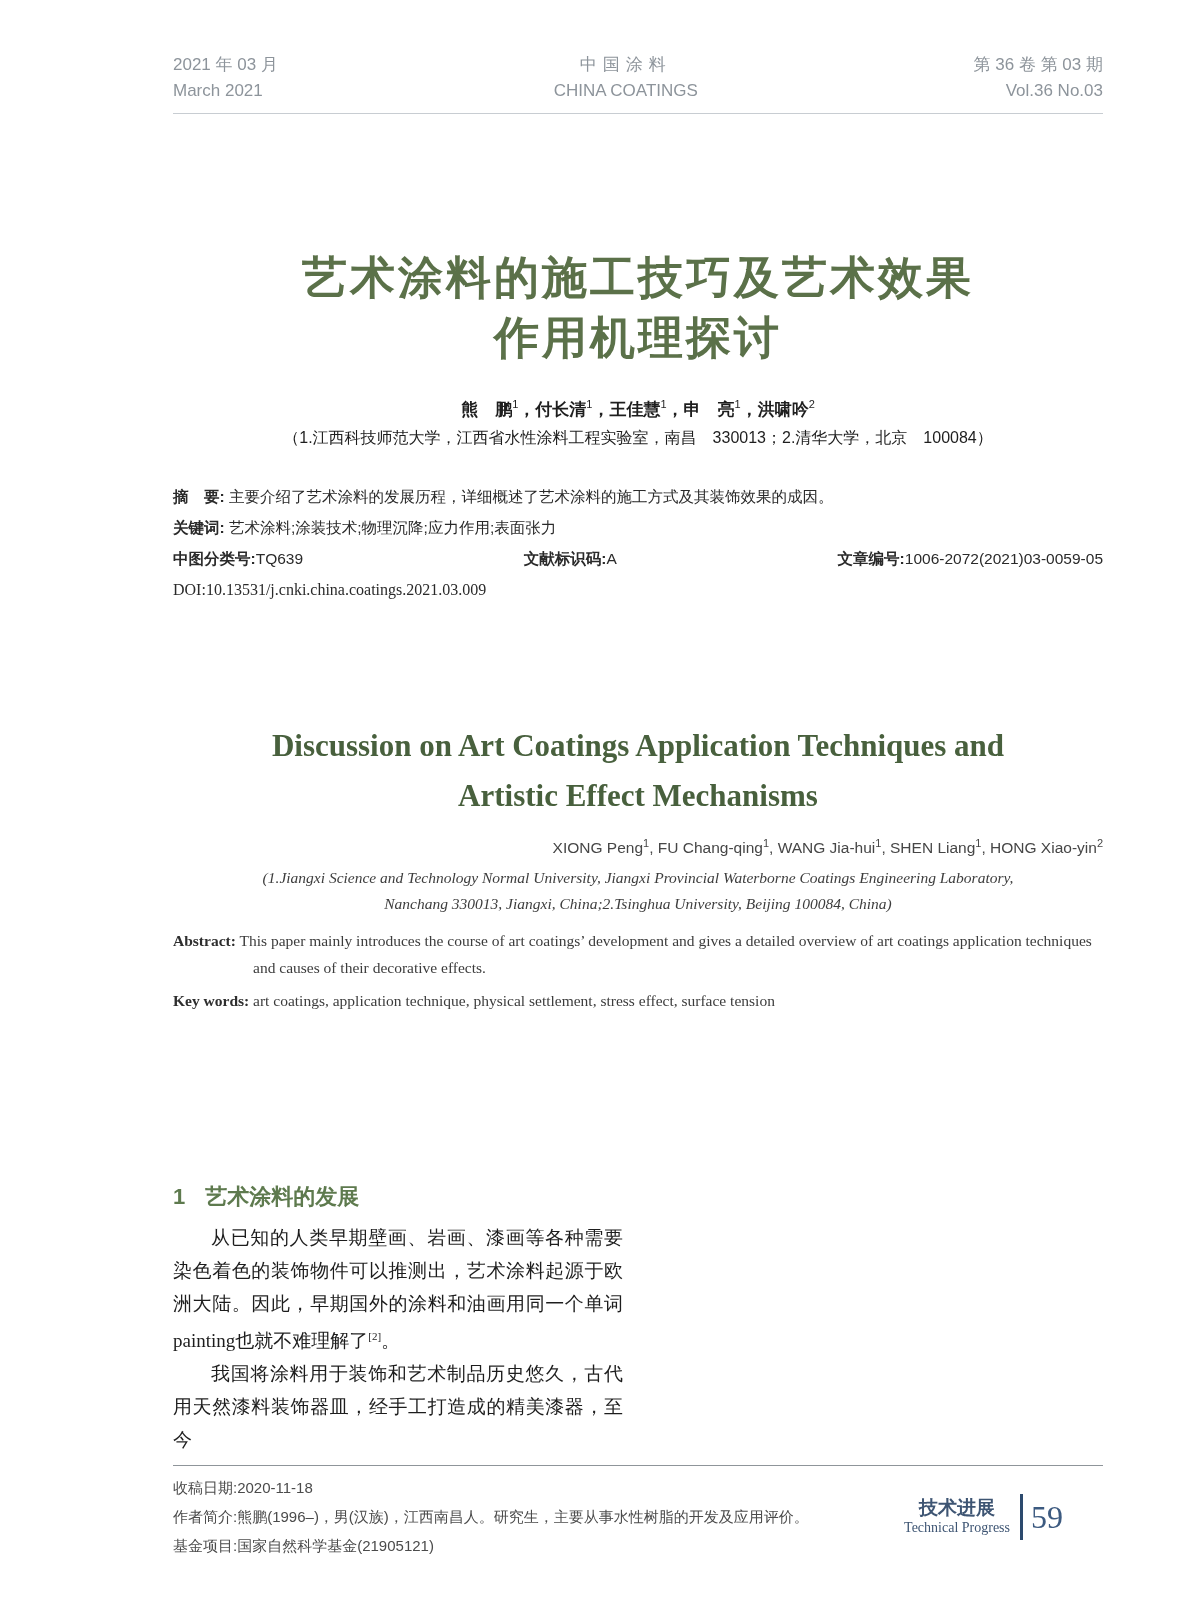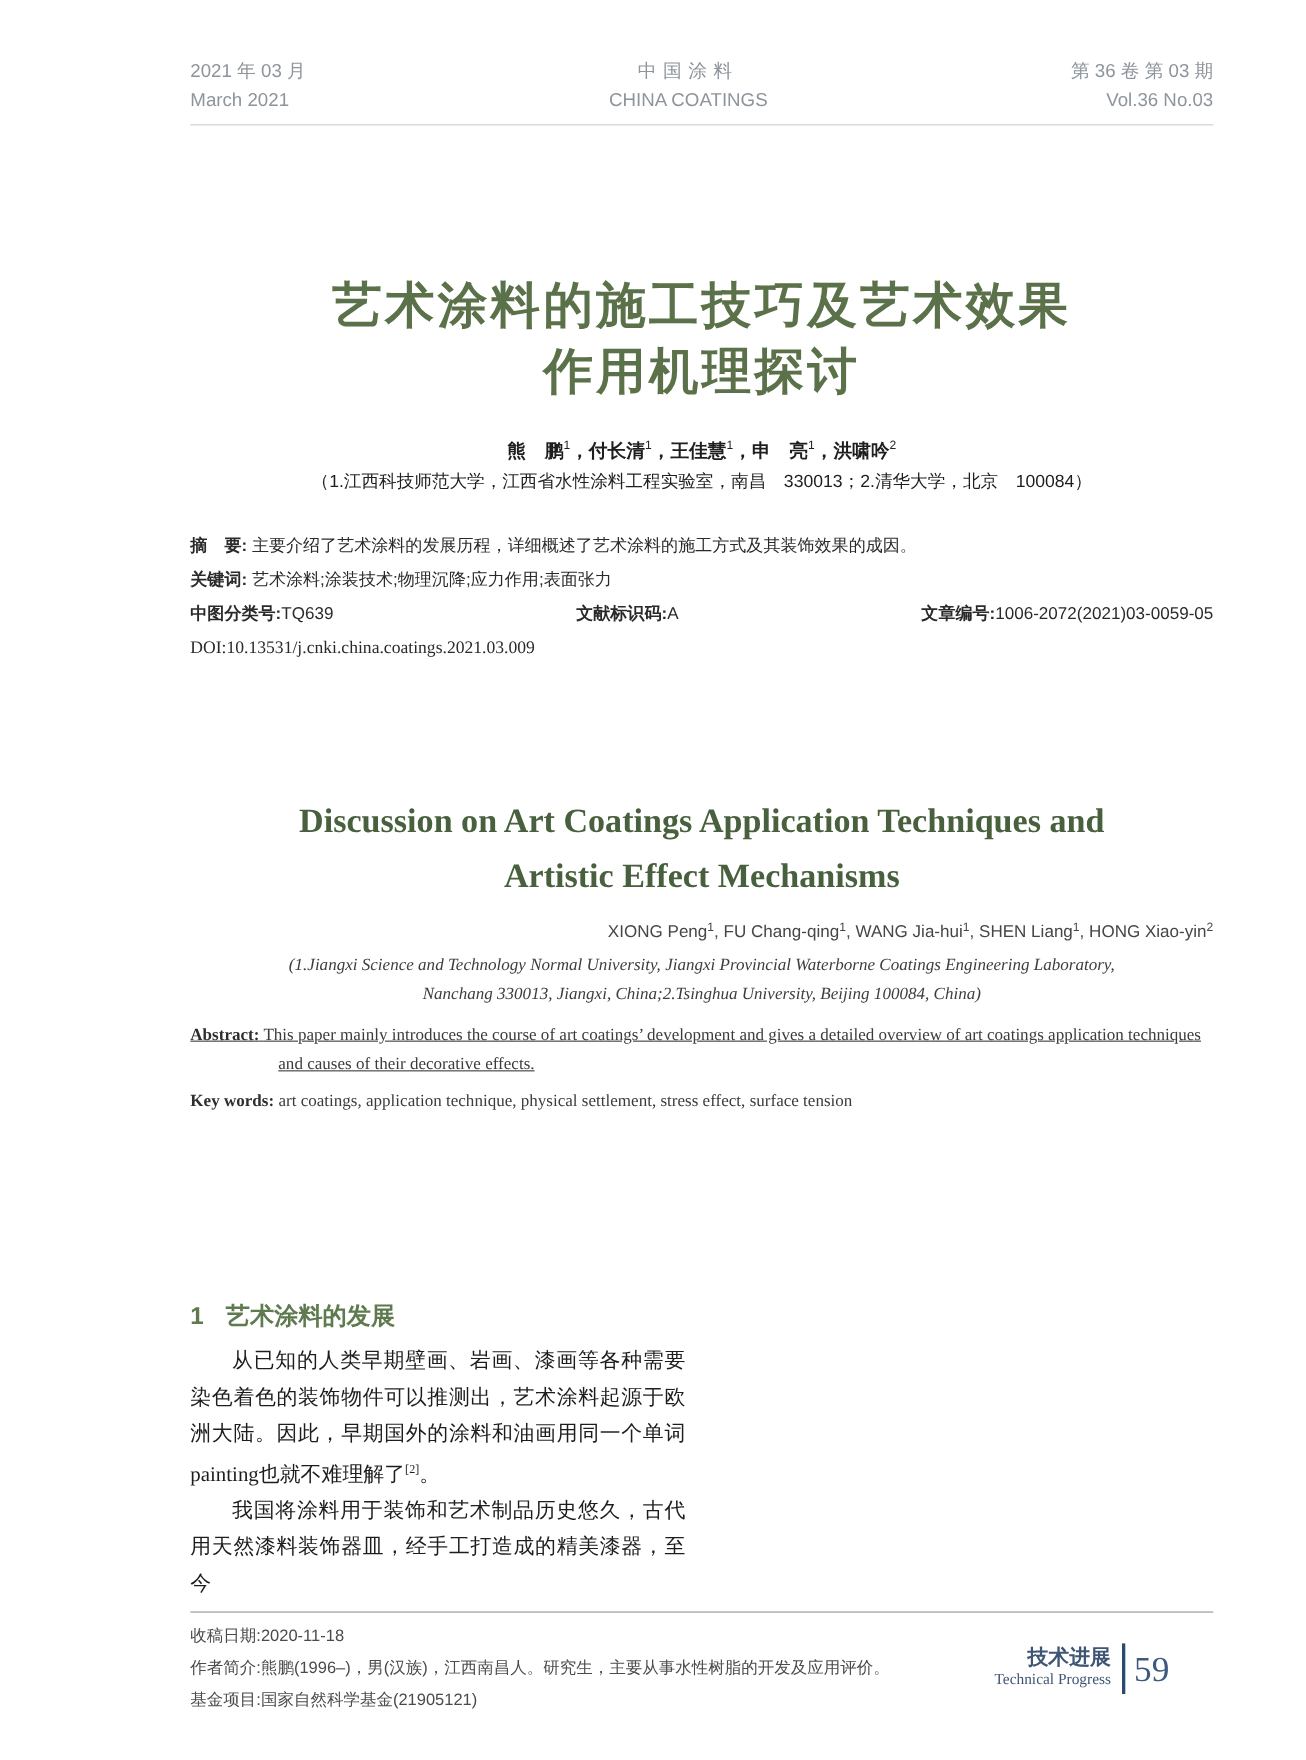--- a/index.html
+++ b/index.html
@@ -104,21 +104,20 @@
     line-height: 26px;
     color: #3d3d3d;
   }
   .en-abstract {
     margin-top: 10px;
     font-size: 15.5px;
     line-height: 27px;
     color: #3c3c3c;
     padding-left: 80px;
     text-indent: -80px;
-    text-decoration: underline;
   }
   .en-abstract .lbl, .en-keywords .lbl { font-weight: bold; color: #2e2e2e; }
   .en-keywords {
     margin-top: 6px;
     font-size: 15.5px;
     line-height: 27px;
     color: #3c3c3c;
   }
 
   
@@ -160,21 +159,21 @@
   }
 
   
   .page-footer {
     position: absolute;
     top: 1494px;
     right: 124px;
     display: flex;
     align-items: center;
   }
-  .page-footer .labels { text-align: right; color: #3e5573; }
+  .page-footer .labels { text-align: center; color: #3e5573; }
   .page-footer .labels .zh {
     font-family: "Liberation Sans", "DejaVu Sans", sans-serif;
     font-weight: bold;
     font-size: 19px;
     line-height: 22px;
   }
   .page-footer .labels .en {
     font-family: "Liberation Serif", "DejaVu Serif", serif;
     font-size: 14px;
     line-height: 18px;

